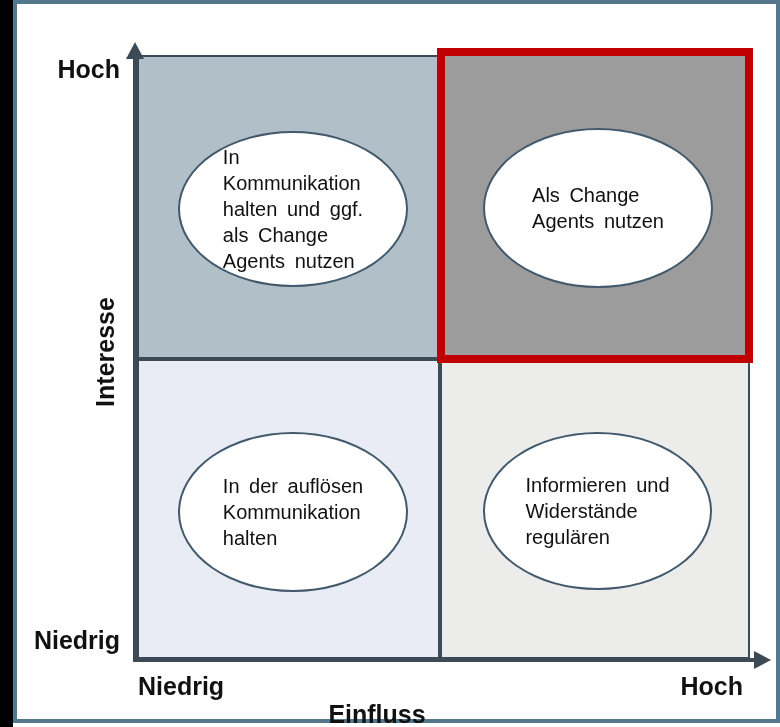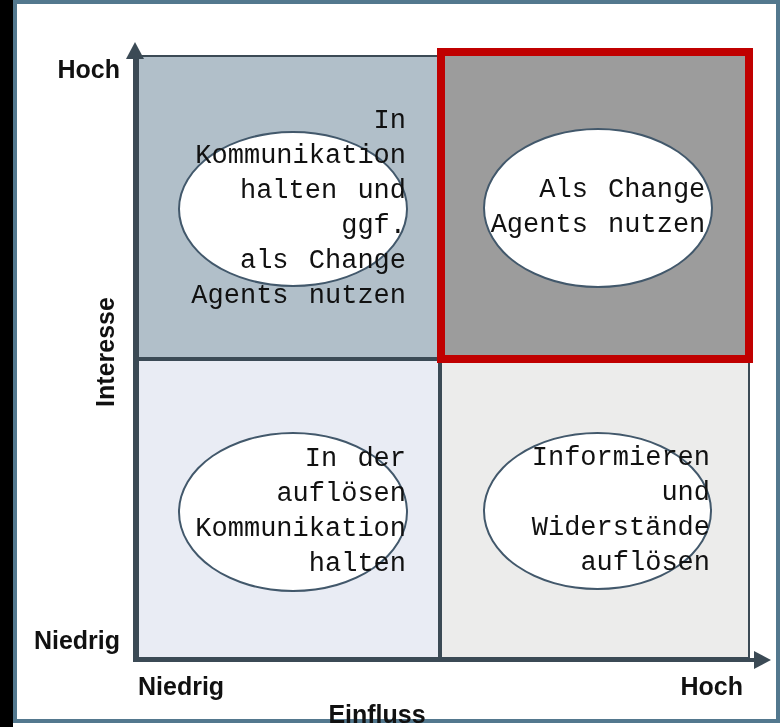--- a/index.html
+++ b/index.html
@@ -17,22 +17,22 @@
   .left-bar{position:absolute;left:0;top:0;width:13px;height:727px;background:var(--left-bar);}
   .frame{position:absolute;left:13px;top:0;width:767px;height:723px;
     border:4px solid var(--frame-border);background:#ffffff;box-sizing:border-box;}
   .quadrant{position:absolute;box-sizing:border-box;border:2px solid var(--axis);}
   .q-tl{left:137px;top:55px;width:303px;height:304px;background:var(--quadrant-top-left-fill);}
   .q-bl{left:137px;top:359px;width:303px;height:300px;background:var(--quadrant-bottom-left-fill);}
   .q-br{left:440px;top:359px;width:310px;height:300px;background:var(--quadrant-bottom-right-fill);}
   .q-tr{left:437px;top:48px;width:316px;height:315px;background:var(--quadrant-top-right-fill);
     border:8px solid var(--highlight-border);z-index:2;}
   .ellipse{position:absolute;background:var(--ellipse-fill);border:2px solid var(--ellipse-border);
-    border-radius:50%;display:flex;align-items:center;justify-content:center;text-align:right;
-    font-size:27px;line-height:1.3;white-space:pre-line;word-spacing:4px;z-index:3;box-sizing:border-box;font-family:Liberation Mono, monospace;}
+    border-radius:50%;display:flex;align-items:center;justify-content:center;text-align:left;
+    font-size:20px;line-height:1.3;white-space:pre-line;word-spacing:4px;z-index:3;box-sizing:border-box;}
   .e-tl{left:178px;top:131px;width:230px;height:156px;}
   .e-tr{left:483px;top:128px;width:230px;height:160px;}
   .e-bl{left:178px;top:432px;width:230px;height:160px;}
   .e-br{left:483px;top:432px;width:229px;height:158px;}
   .axis-line{position:absolute;background:var(--axis);z-index:4;}
   .y-line{left:133px;top:50px;width:4px;height:612px;}
   .x-line{left:133px;top:658px;width:624px;height:4px;}
   .arrow{position:absolute;width:0;height:0;z-index:4;}
   .y-arrow{left:126px;top:42px;border-left:9px solid transparent;border-right:9px solid transparent;
     border-bottom:17px solid var(--axis);}
@@ -64,21 +64,21 @@
 halten und ggf.
 als Change
 Agents nutzen</div>
   <div class="ellipse e-tr">Als Change
 Agents nutzen</div>
   <div class="ellipse e-bl">In der auflösen
 Kommunikation
 halten</div>
   <div class="ellipse e-br">Informieren und
 Widerstände
-auflösen</div>
+regulären</div>
 
   <div class="axis-line y-line"></div>
   <div class="axis-line x-line"></div>
   <div class="arrow y-arrow"></div>
   <div class="arrow x-arrow"></div>
 
   <div class="axis-label lbl-hoch-y">Hoch</div>
   <div class="axis-label lbl-niedrig-y">Niedrig</div>
   <div class="axis-label lbl-interesse">Interesse</div>
   <div class="axis-label lbl-niedrig-x">Niedrig</div>

